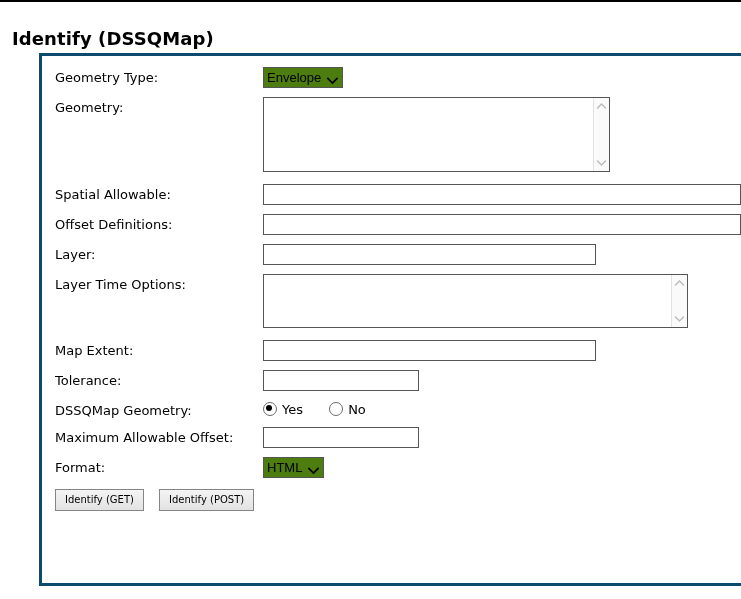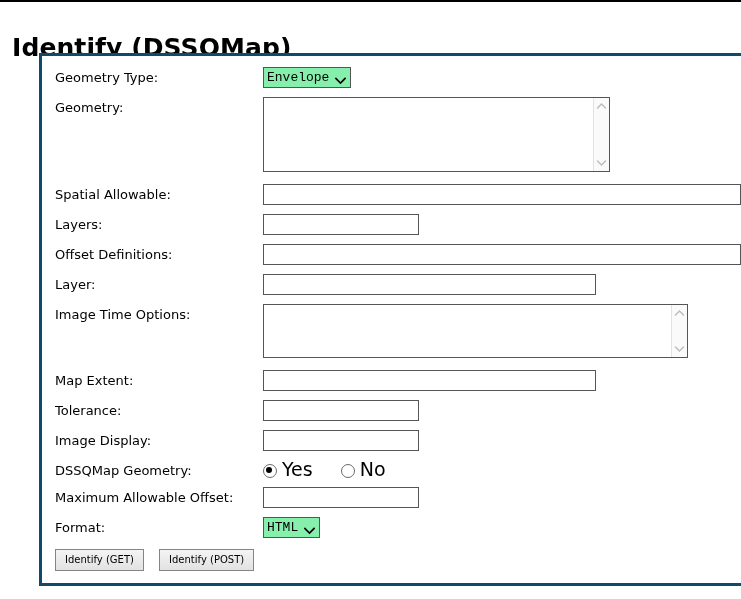--- a/index.html
+++ b/index.html
@@ -22,21 +22,21 @@
     top: 0;
     left: 0;
     width: 741px;
     height: 2px;
     background: #000000;
   }
   .page-title {
     position: absolute;
     top: 16px;
     left: 12px;
-    font-size: 25px;
+    font-size: 18px;
     font-weight: bold;
     letter-spacing: 0.1px;
     color: #000000;
     white-space: nowrap;
   }
   .form-box {
     position: absolute;
     left: 11px;
     top: 53px;
     width: 716px;
@@ -128,22 +128,22 @@
     width: 11px;
     height: 11px;
     display: block;
   }
   .scrollbar .chev svg { display: block; }
 
   select.sel {
     box-sizing: border-box;
     height: 21px;
     border: 1px solid #555555;
-    background: #86efac;
-    font-family: Liberation Mono, monospace;
+    background: #4d7c0f;
+    font-family: Liberation Sans, sans-serif;
     font-size: 13px;
     color: #000;
     padding: 1px 1px 1px 3px;
     -webkit-appearance: none;
     -moz-appearance: none;
     appearance: none;
     padding-right: 20px;
   }
   .sel-wrap {
     position: relative;
@@ -152,21 +152,21 @@
   .sel-wrap .sel-arrow {
     position: absolute;
     right: 5px;
     top: 6px;
     pointer-events: none;
   }
 
   .radio-row {
     padding-top: 2px;
     white-space: nowrap;
-    font-size: 19px;
+    font-size: 13px;
   }
   .radio-item {
     display: inline-block;
     margin-right: 22px;
   }
   .radio-dot {
     display: inline-block;
     width: 12px;
     height: 12px;
     border: 1px solid #6b6b6b;
@@ -249,43 +249,37 @@
         </td>
       </tr>
 
       <tr>
         <td class="label-cell">Spatial Allowable:</td>
         <td class="field-cell">
           <input class="txt w-large" type="text" placeholder="" style="">
         </td>
       </tr>
 
-      <tr>
-        <td class="label-cell">Layers:</td>
-        <td class="field-cell">
-          <input class="txt w-small" type="text" placeholder="" style="">
-        </td>
-      </tr>
 
       <tr>
         <td class="label-cell">Offset Definitions:</td>
         <td class="field-cell">
           <input class="txt w-large" type="text" placeholder="" style="">
         </td>
       </tr>
 
       <tr>
         <td class="label-cell">Layer:</td>
         <td class="field-cell">
           <input class="txt w-medium" type="text" placeholder="" style="">
         </td>
       </tr>
 
       <tr>
-        <td class="label-cell">Image Time Options:</td>
+        <td class="label-cell">Layer Time Options:</td>
         <td class="field-cell">
           <span class="ta-wrap layertimeopts">
             <textarea placeholder="" style=""></textarea>
             <span class="scrollbar">
               <span class="chev">
                 <svg width="11" height="11" viewBox="0 0 11 11">
                     <path d="M1.5 7 L5.5 3 L9.5 7" stroke="#bdbdbd" stroke-width="1.5" fill="none" stroke-linecap="round"></path>
                   </svg>
               </span>
               <span class="chev">
@@ -305,26 +299,20 @@
         </td>
       </tr>
 
       <tr>
         <td class="label-cell">Tolerance:</td>
         <td class="field-cell">
           <input class="txt w-small" type="text" placeholder="" style="">
         </td>
       </tr>
 
-      <tr>
-        <td class="label-cell">Image Display:</td>
-        <td class="field-cell">
-          <input class="txt w-small" type="text" placeholder="" style="">
-        </td>
-      </tr>
 
       <tr>
         <td class="label-cell">DSSQMap Geometry:</td>
         <td class="field-cell">
           <div class="radio-row">
             <span class="radio-item">
               <span class="radio-dot checked"></span><span class="radio-label">Yes</span>
             </span>
             <span class="radio-item">
               <span class="radio-dot"></span><span class="radio-label">No</span>

